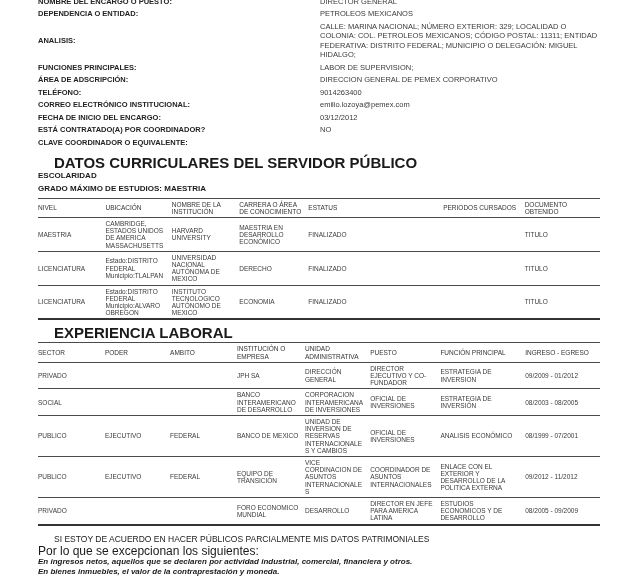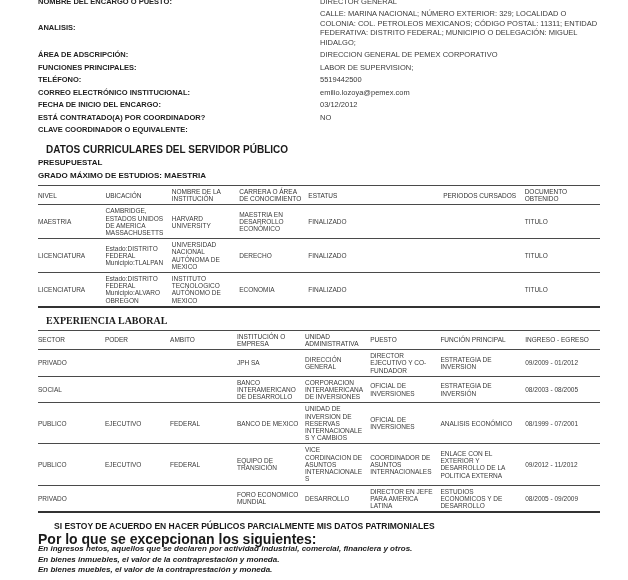--- a/index.html
+++ b/index.html
@@ -8,81 +8,85 @@
     font-family:"Liberation Sans","DejaVu Sans",sans-serif;
     -webkit-font-smoothing:antialiased;color:#333;
   }
   .content{padding:0 28px 0 38px;margin-top:-5px;}
   
   .info-block{}
   .info-row{display:flex;align-items:center;min-height:12.5px;}
   .info-label{width:282px;flex:none;font-weight:bold;font-size:7.5px;color:#222;line-height:9.5px;}
   .info-value{flex:1;font-size:7.5px;color:#3a3a3a;line-height:9.5px;padding:1.5px 0;}
   
-  .sec-title{font-size:10px;font-weight:bold;color:#1a1a1a;margin:8px 0 0 8px;line-height:11px;}
+  .sec-title{font-size:15px;font-weight:bold;color:#1a1a1a;margin:8px 0 0 16px;line-height:11px;}
   .sub-title{font-size:8px;font-weight:bold;color:#1a1a1a;margin:3px 0 0 0;line-height:10px;}
   
   table{width:100%;border-collapse:collapse;table-layout:fixed;margin-top:4px;}
   th,td{
     font-size:6.5px;line-height:7.2px;text-align:left;vertical-align:middle;
     padding:2px 5px 2px 0;word-wrap:break-word;
   }
   th{font-weight:normal;color:#333;border-top:1px solid #4a4a4a;border-bottom:1px solid #4a4a4a;}
   td{color:#3a3a3a;border-bottom:1px solid #4a4a4a;}
   tbody tr:last-child td{border-bottom:2px solid #333;}
   
-  .privacy-statement{font-size:8.5px;font-weight:bold;color:#1a1a1a;margin:8px 0 0 0;line-height:10px;padding-left:16px;}
-  .privacy-intro{font-size:14px;font-weight:bold;color:#1a1a1a;margin:2.5px 0 0 0;line-height:10px;}
+  .privacy-statement{font-size:8.5px;font-weight:normal;color:#1a1a1a;margin:8px 0 0 0;line-height:10px;padding-left:16px;}
+  .privacy-intro{font-size:12px;font-weight:normal;color:#1a1a1a;margin:2.5px 0 0 0;line-height:10px;}
   .exception-line{font-size:8px;font-weight:bold;color:#1a1a1a;line-height:10px;margin-top:0.5px;font-style:italic;}
 </style>
 </head>
 <body>
 
 <div class="content">
 
   <div class="info-block">
       <div class="info-row">
         <div class="info-label">NOMBRE DEL ENCARGO O PUESTO:</div>
         <div class="info-value">DIRECTOR GENERAL</div>
       </div>
       <div class="info-row">
+        <div class="info-label">DEPENDENCIA O ENTIDAD:</div>
+        <div class="info-value">PETROLEOS MEXICANOS</div>
+      </div>
+      <div class="info-row">
         <div class="info-label">ANALISIS:</div>
         <div class="info-value">CALLE: MARINA NACIONAL; NÚMERO EXTERIOR: 329; LOCALIDAD O COLONIA: COL. PETROLEOS MEXICANOS; CÓDIGO POSTAL: 11311; ENTIDAD FEDERATIVA: DISTRITO FEDERAL; MUNICIPIO O DELEGACIÓN: MIGUEL HIDALGO;</div>
       </div>
       <div class="info-row">
+        <div class="info-label">FUNCIONES PRINCIPALES:</div>
+        <div class="info-value">LABOR DE SUPERVISION;</div>
+      </div>
+      <div class="info-row">
         <div class="info-label">ÁREA DE ADSCRIPCIÓN:</div>
         <div class="info-value">DIRECCION GENERAL DE PEMEX CORPORATIVO</div>
       </div>
       <div class="info-row">
-        <div class="info-label">FUNCIONES PRINCIPALES:</div>
-        <div class="info-value">LABOR DE SUPERVISION;</div>
-      </div>
-      <div class="info-row">
         <div class="info-label">TELÉFONO:</div>
-        <div class="info-value">5519442500</div>
+        <div class="info-value">9014263400</div>
       </div>
       <div class="info-row">
         <div class="info-label">CORREO ELECTRÓNICO INSTITUCIONAL:</div>
         <div class="info-value">emilio.lozoya@pemex.com</div>
       </div>
       <div class="info-row">
         <div class="info-label">FECHA DE INICIO DEL ENCARGO:</div>
         <div class="info-value">03/12/2012</div>
       </div>
       <div class="info-row">
         <div class="info-label">ESTÁ CONTRATADO(A) POR COORDINADOR?</div>
         <div class="info-value">NO</div>
       </div>
       <div class="info-row">
         <div class="info-label">CLAVE COORDINADOR O EQUIVALENTE:</div>
       </div>
     </div>
 
   <div class="sec-title">DATOS CURRICULARES DEL SERVIDOR PÚBLICO</div>
-  <div class="sub-title">PRESUPUESTAL</div>
+  <div class="sub-title">ESCOLARIDAD</div>
   <div class="sub-title">GRADO MÁXIMO DE ESTUDIOS: MAESTRIA</div>
 
   <table>
       <colgroup>
         <col style="width: 12%;">
         <col style="width: 11.8%;">
         <col style="width: 12%;">
         <col style="width: 12.3%;">
         <col style="width: 24%;">
         <col style="width: 14.5%;">
@@ -123,21 +127,21 @@
           <td>Estado:DISTRITO FEDERAL Municipio:ALVARO OBREGON</td>
           <td>INSTITUTO TECNOLOGICO AUTÓNOMO DE MEXICO</td>
           <td>ECONOMIA</td>
           <td>FINALIZADO</td>
           <td></td>
           <td>TITULO</td>
         </tr>
       </tbody>
     </table>
 
-  <div class="sec-title" style="margin-top:7px;font-family:Liberation Serif, serif;">EXPERIENCIA LABORAL</div>
+  <div class="sec-title" style="margin-top:7px;">EXPERIENCIA LABORAL</div>
 
   <table>
       <colgroup>
         <col style="width: 11.9%;">
         <col style="width: 11.6%;">
         <col style="width: 11.9%;">
         <col style="width: 12.1%;">
         <col style="width: 11.6%;">
         <col style="width: 12.5%;">
         <col style="width: 15.1%;">

